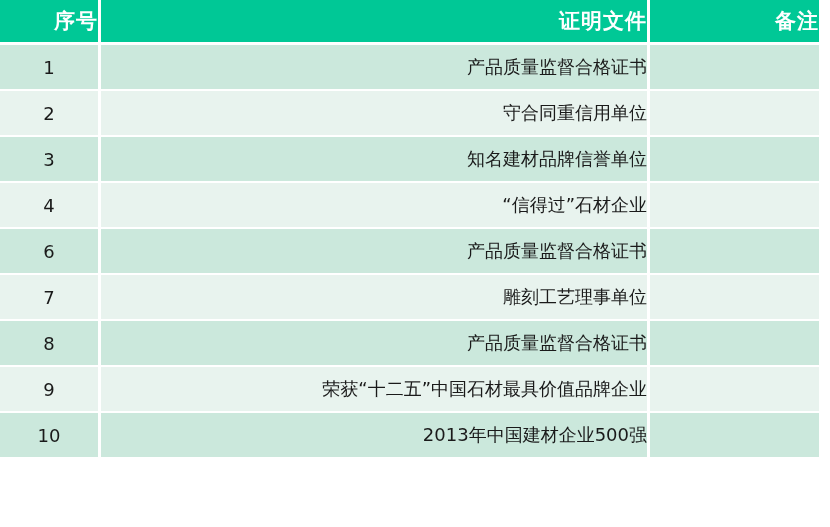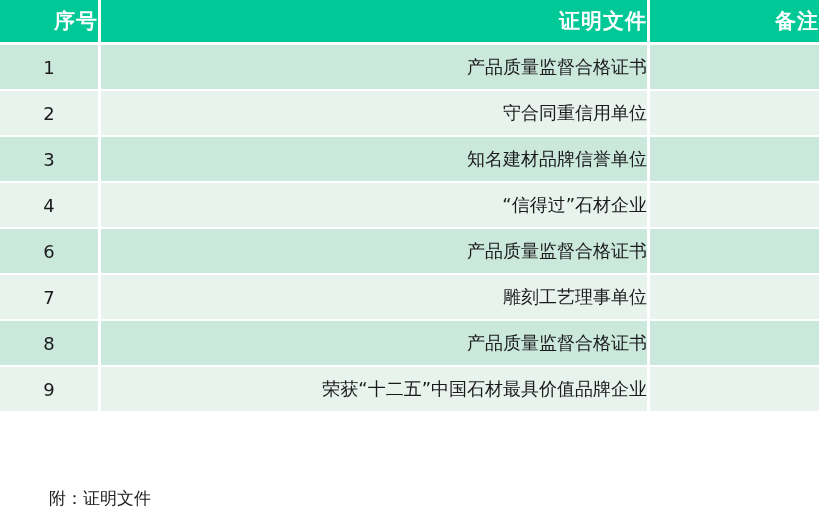--- a/index.html
+++ b/index.html
@@ -147,18 +147,22 @@
         <tr class="shade-dark">
           <td class="cell-index">8</td>
           <td class="cell-name">产品质量监督合格证书</td>
           <td class="cell-remark"></td>
         </tr>
         <tr class="shade-light">
           <td class="cell-index">9</td>
           <td class="cell-name">荣获“十二五”中国石材最具价值品牌企业</td>
           <td class="cell-remark"></td>
         </tr>
+        <tr class="shade-dark">
+          <td class="cell-index">10</td>
+          <td class="cell-name">2013年中国建材企业500强</td>
+          <td class="cell-remark"></td>
+        </tr>
       </tbody>
   </table>
 
-  <div class="footer-note">附：证明文件</div>
 
 </div>
 
 </body></html>

